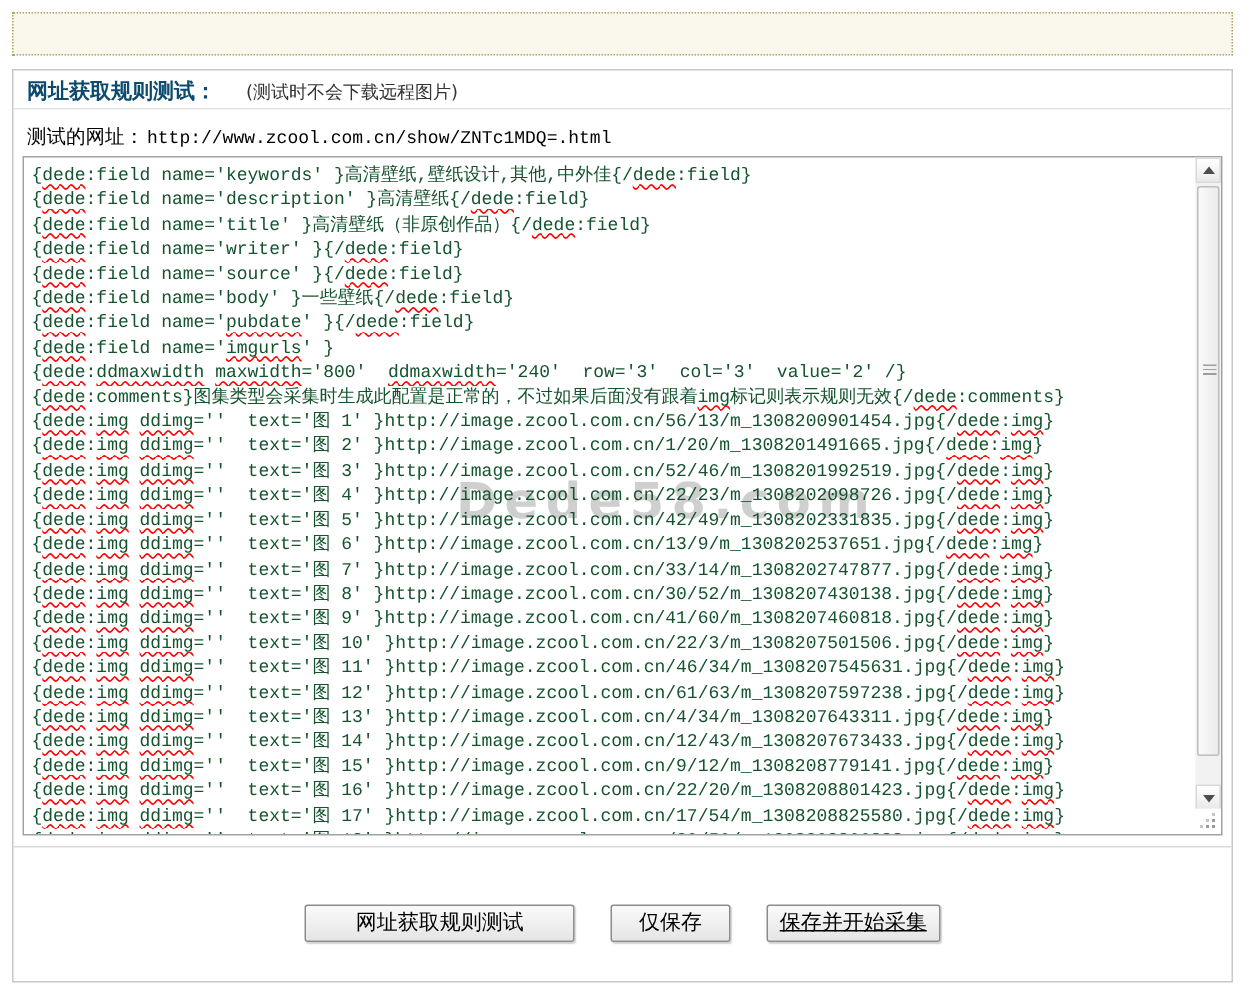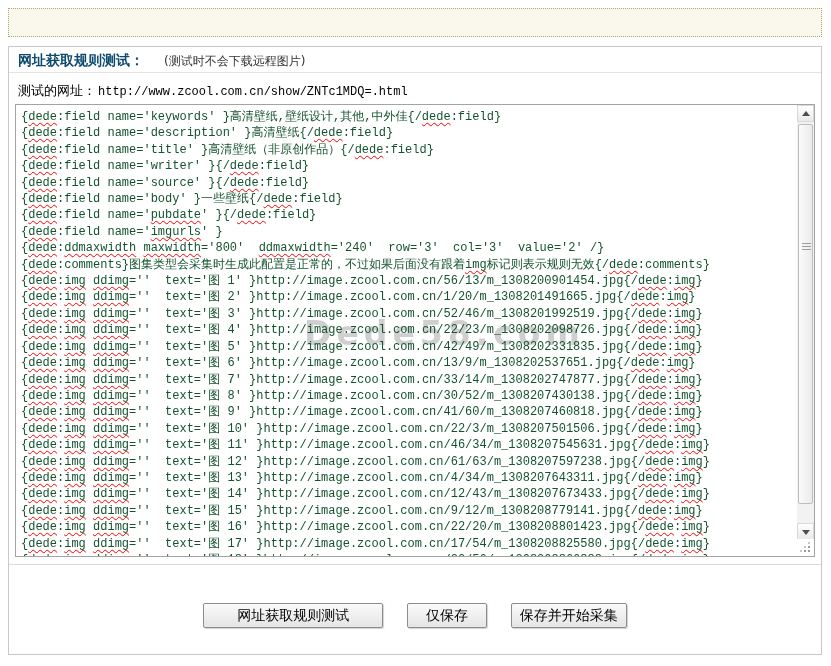--- a/index.html
+++ b/index.html
@@ -84,21 +84,21 @@
   
   .divider { position:absolute; left:0; top:517px; width:100%; border-top:1px solid #dadada; }
   .btn-row { position:absolute; top:556px; left:0; width:100%; text-align:center; }
   .act-btn {
     display:inline-block; height:25px; line-height:23px; margin:0 10px; padding:0 8px;
     font-size:14px; color:#000; text-align:center;
     background:linear-gradient(#fafafa,#e5e5e5); border:1px solid #8c8c8c; border-radius:2px;
     box-shadow:1px 1px 1px rgba(0,0,0,.18); cursor:pointer;
     font-family:"DejaVu Sans","Liberation Sans",sans-serif;
   }
-  .w180 { min-width:180px; } .w80 { min-width:80px; } .w116 { min-width:116px; }
+  .w180 { min-width:180px; } .w80 { min-width:80px; } .w116 { min-width:116px;text-decoration:underline; }
 </style>
 </head>
 <body>
 
 <div class="topbar">
 </div>
 
 <div class="panel">
 
   <div class="section-head">

